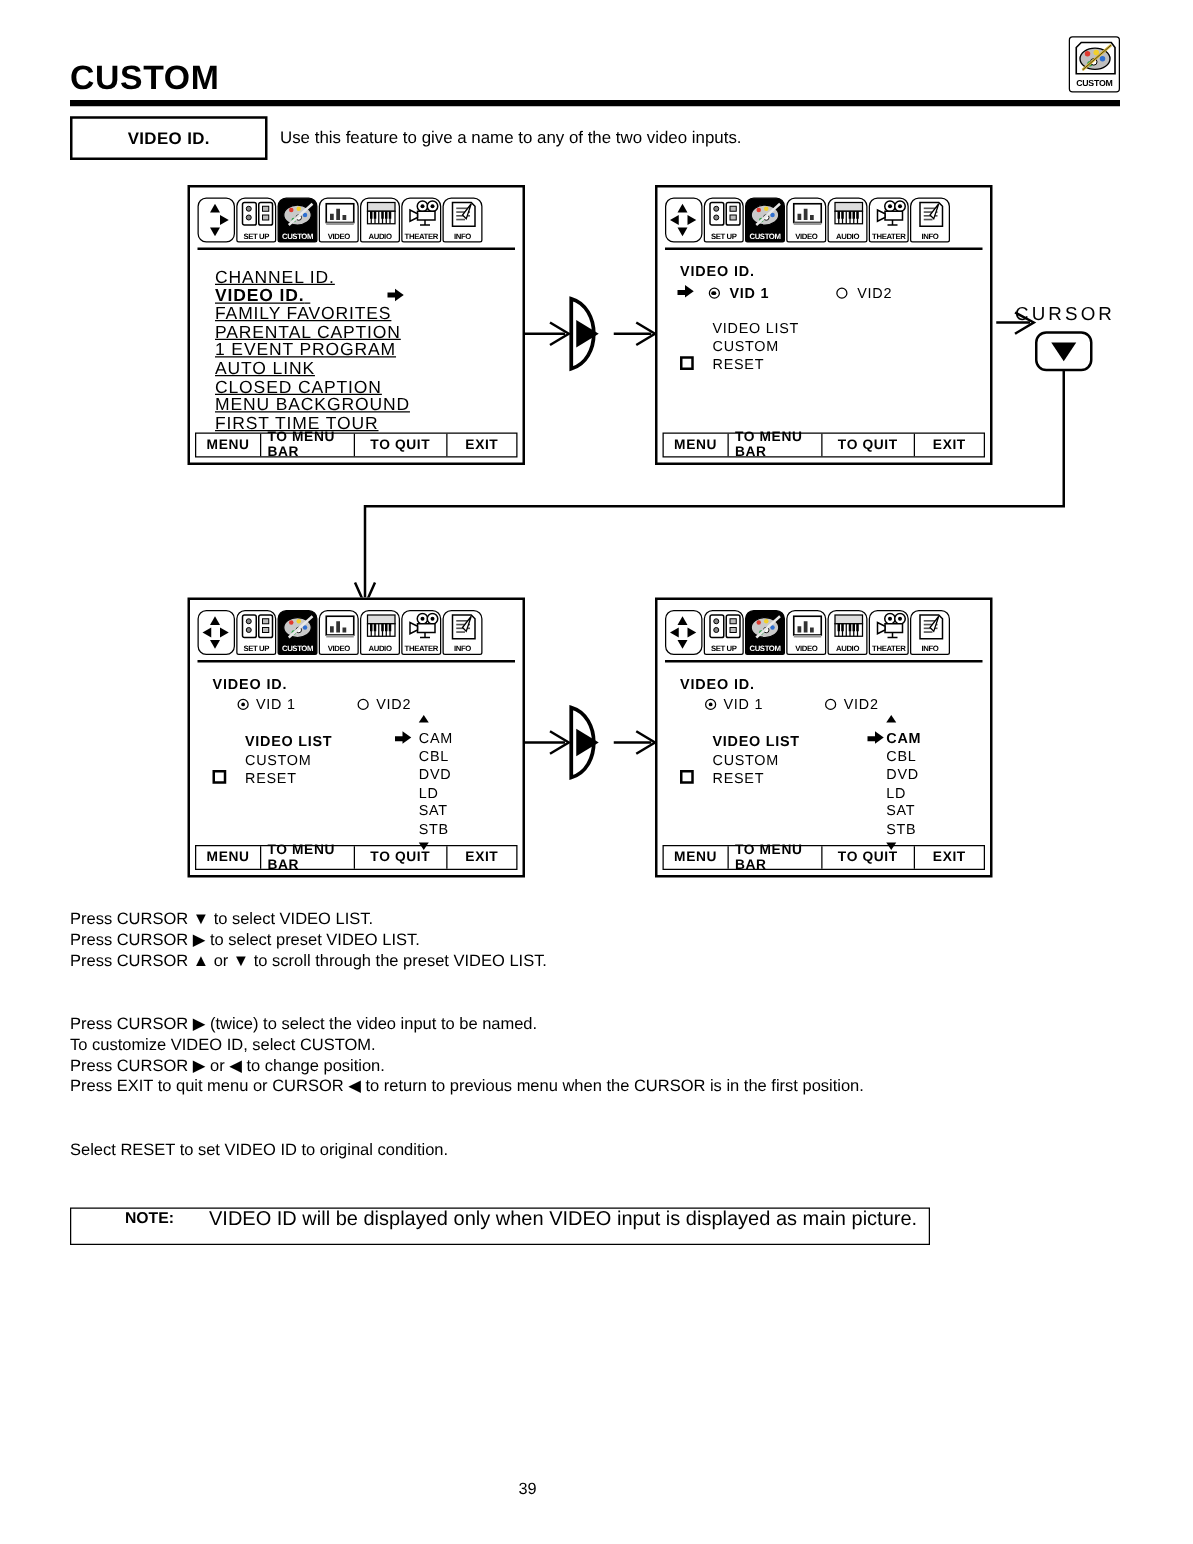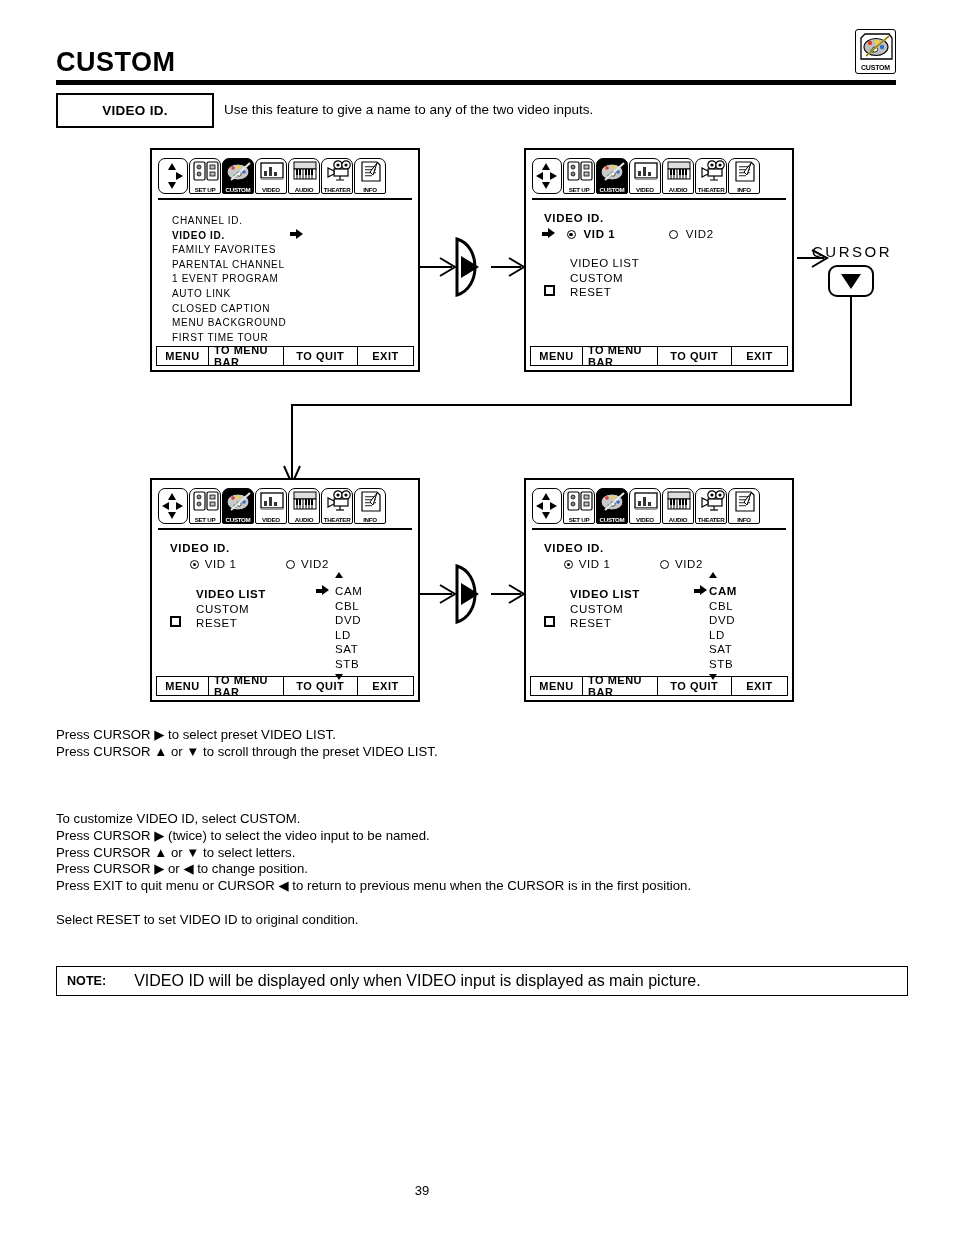--- a/index.html
+++ b/index.html
@@ -83,21 +83,21 @@
     border:1.5px solid #000; display:flex; align-items:stretch;
     font-size:11px; font-weight:bold; letter-spacing:.5px;
   }
   .osd .footer .cell{
     display:flex; align-items:center; justify-content:center;
     border-right:1.5px solid #000; padding:0 5px;
   }
   .osd .footer .cell:last-child{ border-right:none; }
 
   .menu-list{ position:absolute; left:20px; top:14px; line-height:14.6px; }
-  .menu-list .mi{ font-size:10px; letter-spacing:.7px; white-space:nowrap;}
+  .menu-list .mi{ font-size:14px; letter-spacing:.7px; white-space:nowrap;text-decoration:underline;}
   .menu-list .mi.sel{ font-weight:bold; }
 
   .arrow-right-glyph{
     display:inline-block; width:13px; height:11px; position:relative;
     vertical-align:-1px;
   }
   .arrow-right-glyph::before{
     content:""; position:absolute; left:0; top:3.5px; width:7px; height:4px; background:#000;
   }
   .arrow-right-glyph::after{
@@ -136,22 +136,22 @@
     border-left:10px solid transparent;border-right:10px solid transparent;border-top:15px solid #000;
   }
 
   .dbtn{ position:absolute; width:46px; height:62px; }
 
   
   .prose{ position:absolute; left:56px; font-size:13.2px; line-height:16.8px; }
   .prose .ln{ white-space:nowrap; }
 
   #note-box{
-    position:absolute; left:56px; top:966px; width:852px; height:30px;
-    border:1.6px solid #000; display:flex; align-items:center;
+    position:absolute; left:56px; top:966px; width:688px; height:30px;
+    border:1.6px solid #000; display:flex; padding-left:33px;
   }
   #note-box .nlabel{ font-size:12.6px; font-weight:bold; margin-left:10px; }
   #note-box .ntext{ font-size:16px; margin-left:28px; }
 
   #page-number{
     position:absolute; left:0; top:1183px; width:844px; text-align:center;
     font-size:13px;
   }
 </style>
 </head>
@@ -341,21 +341,21 @@
     </div>
   </div>
   <div class="body">
     <div class="menu-list">
       <div class="mi">CHANNEL ID.</div>
       <div class="mi sel">
         <span>VIDEO ID.</span>
         <span style="display:inline-block;width:62px;"></span><span class="arrow-right-glyph"></span>
       </div>
       <div class="mi">FAMILY FAVORITES</div>
-      <div class="mi">PARENTAL CHANNEL</div>
+      <div class="mi">PARENTAL CAPTION</div>
       <div class="mi">1 EVENT PROGRAM</div>
       <div class="mi">AUTO LINK</div>
       <div class="mi">CLOSED CAPTION</div>
       <div class="mi">MENU BACKGROUND</div>
       <div class="mi">FIRST TIME TOUR</div>
     </div>
   </div>
   <div class="footer">
     <div class="cell" style="width:52px;">MENU</div>
     <div class="cell" style="flex:1;">TO MENU BAR</div>
@@ -789,28 +789,28 @@
   </div>
   <div class="footer">
     <div class="cell" style="width:52px;">MENU</div>
     <div class="cell" style="flex:1;">TO MENU BAR</div>
     <div class="cell" style="flex:1;border-right:none;">TO QUIT</div>
     <div class="cell" style="width:56px;border-left:1.5px solid #000;">EXIT</div>
   </div>
 </div>
 
 <div class="prose" style="top:727px;">
+  <div class="ln">Press CURSOR ▼ to select VIDEO LIST.</div>
   <div class="ln">Press CURSOR ▶ to select preset VIDEO LIST.</div>
   <div class="ln">Press CURSOR ▲ or ▼ to scroll through the preset VIDEO LIST.</div>
 </div>
 
 <div class="prose" style="top:811px;">
+  <div class="ln">Press CURSOR ▶ (twice) to select the video input to be named.</div>
   <div class="ln">To customize VIDEO ID, select CUSTOM.</div>
-  <div class="ln">Press CURSOR ▶ (twice) to select the video input to be named.</div>
-  <div class="ln">Press CURSOR ▲ or ▼ to select letters.</div>
   <div class="ln">Press CURSOR ▶ or ◀ to change position.</div>
   <div class="ln">Press EXIT to quit menu or CURSOR ◀ to return to previous menu when the CURSOR is in the first position.</div>
 </div>
 
 <div class="prose" style="top:912px;">
   <div class="ln">Select RESET to set VIDEO ID to original condition.</div>
 </div>
 
 <div id="note-box">
   <span class="nlabel">NOTE:</span>

